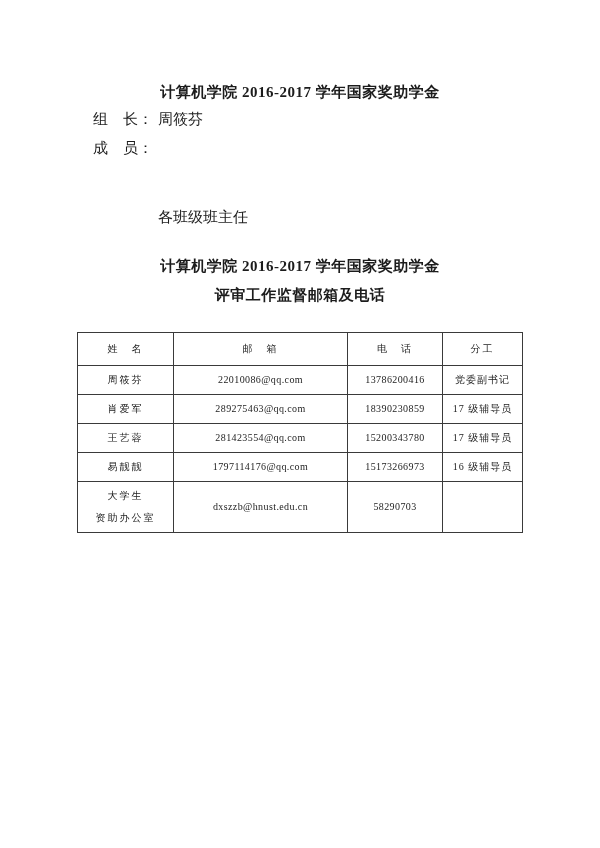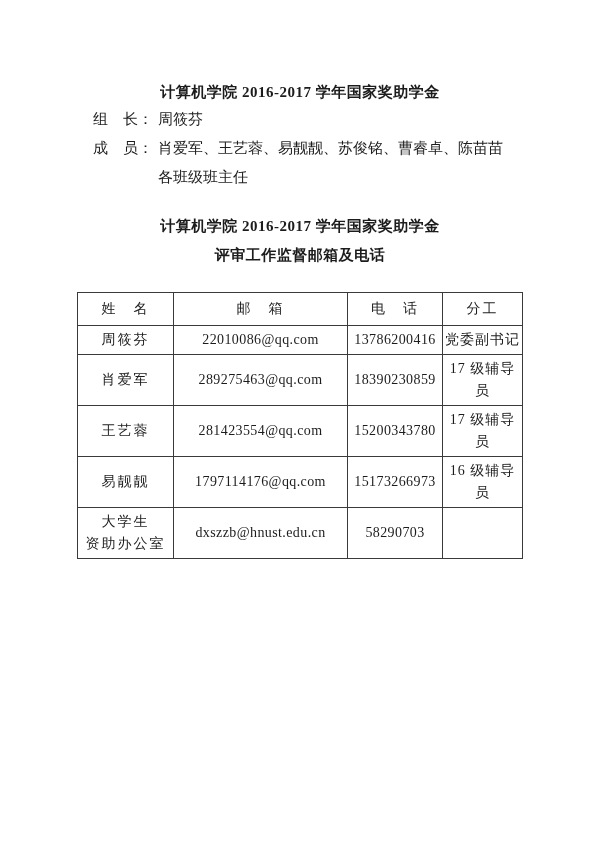--- a/index.html
+++ b/index.html
@@ -24,33 +24,33 @@
   }
   .body-block {
     padding: 0 56px;
     font-size: 15px;
     line-height: 29px;
     margin-top: -2px;
   }
   .role-line { display: flex; align-items: baseline; }
   .role-label { white-space: pre; }
   .role-value { margin-left: 5px; }
-  .hanging { padding-left: 65px; }
+  .hanging { padding-left: 65px; margin-top: 40px; }
   .section-gap { margin-top: 20px; }
   table.contact-table {
     width: 445px;
     margin: 22px auto 0 auto;
     border-collapse: collapse;
     table-layout: fixed;
   }
   .contact-table th, .contact-table td {
     border: 1px solid #3a3a3a;
     text-align: center;
     vertical-align: middle;
-    font-size: 14px;
+    font-size: 10px;
     font-weight: normal;
     padding: 3px 2px;
     line-height: 22px;
   }
   .contact-table tr.header-row { height: 33px; }
   .contact-table tr.data-row { height: 28px; }
   .contact-table th { letter-spacing: 2px; }
   .cell-name { letter-spacing: 2px; white-space: pre-line; }
   .cell-role { letter-spacing: 1px; }
   .cell-email, .cell-phone { letter-spacing: 0.4px; }
@@ -62,21 +62,20 @@
 
   <div class="doc-title">计算机学院 2016-2017 学年国家奖助学金</div>
 
   <div class="body-block">
     <div class="role-line">
       <span class="role-label">组　长：</span>
       <span class="role-value">周筱芬</span>
     </div>
     <div class="role-line">
       <span class="role-label">成　员：</span>
-      <span class="role-value">肖爱军、王艺蓉、易靓靓、苏俊铭、曹睿卓、陈苗苗</span>
     </div>
     <div class="hanging">各班级班主任</div>
   </div>
 
   <div class="doc-title section-gap">计算机学院 2016-2017 学年国家奖助学金</div>
   <div class="doc-title">评审工作监督邮箱及电话</div>
 
   <table class="contact-table">
     <colgroup>
       <col style="width:96px">

